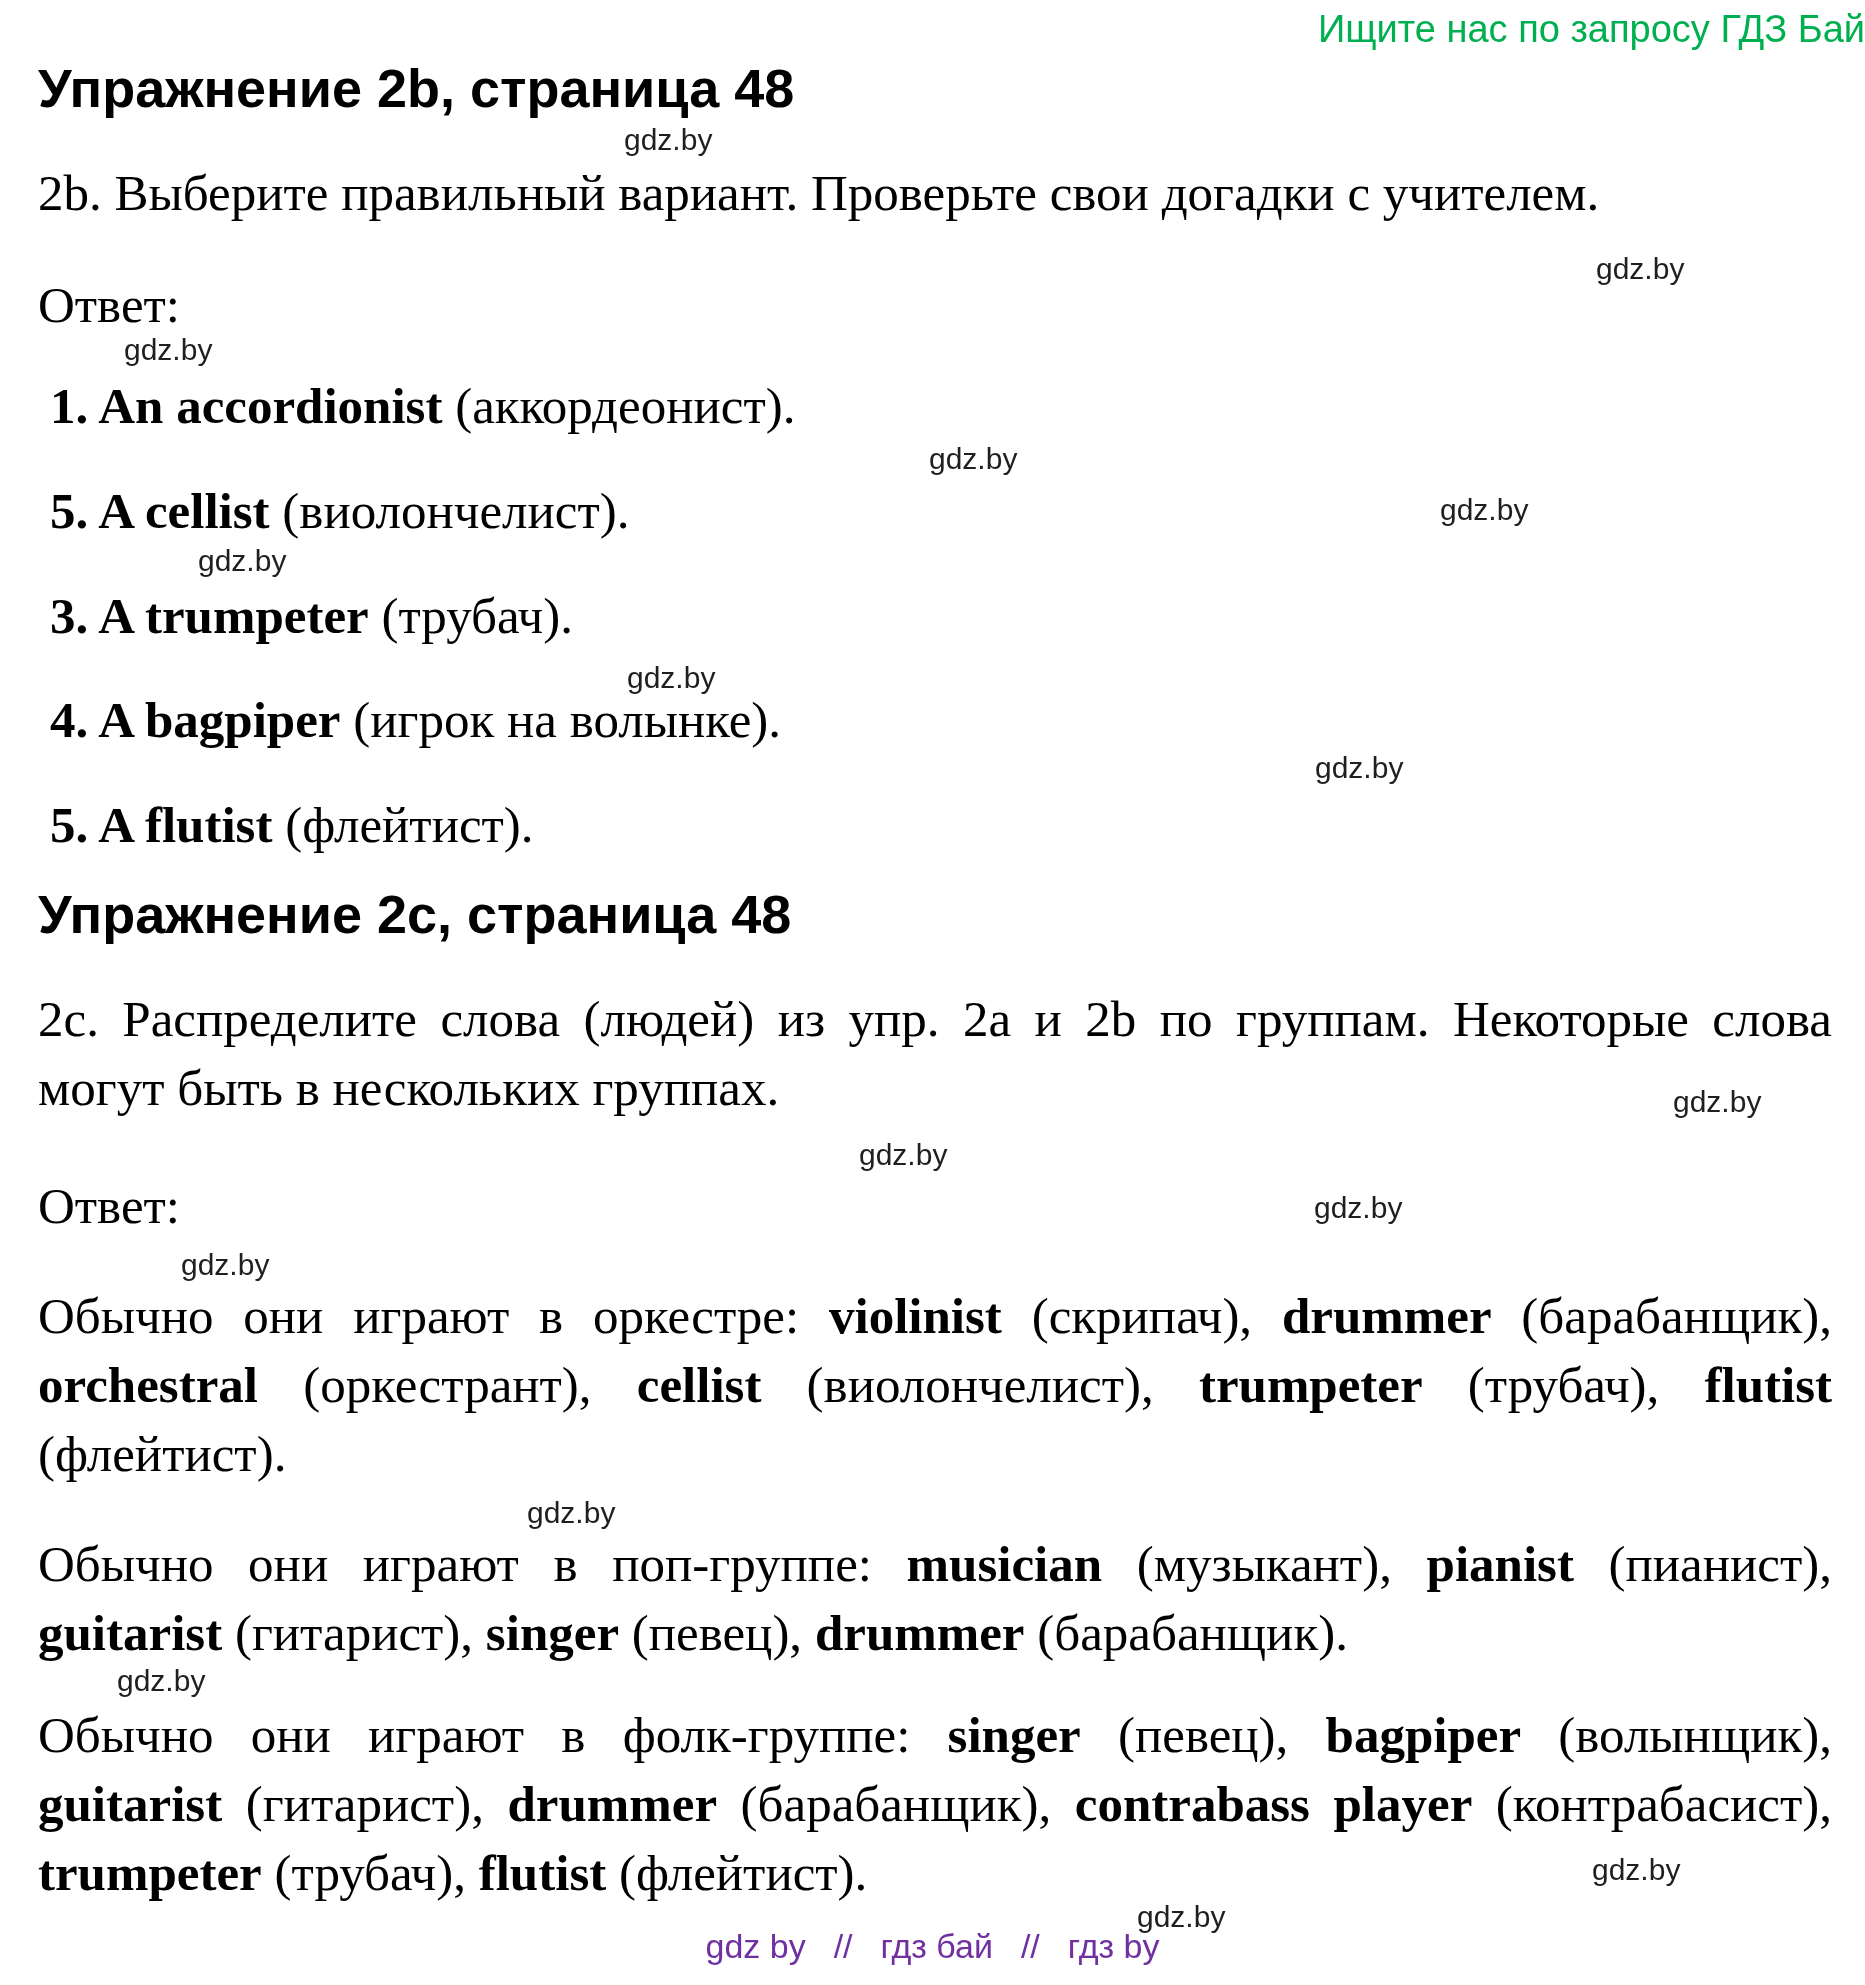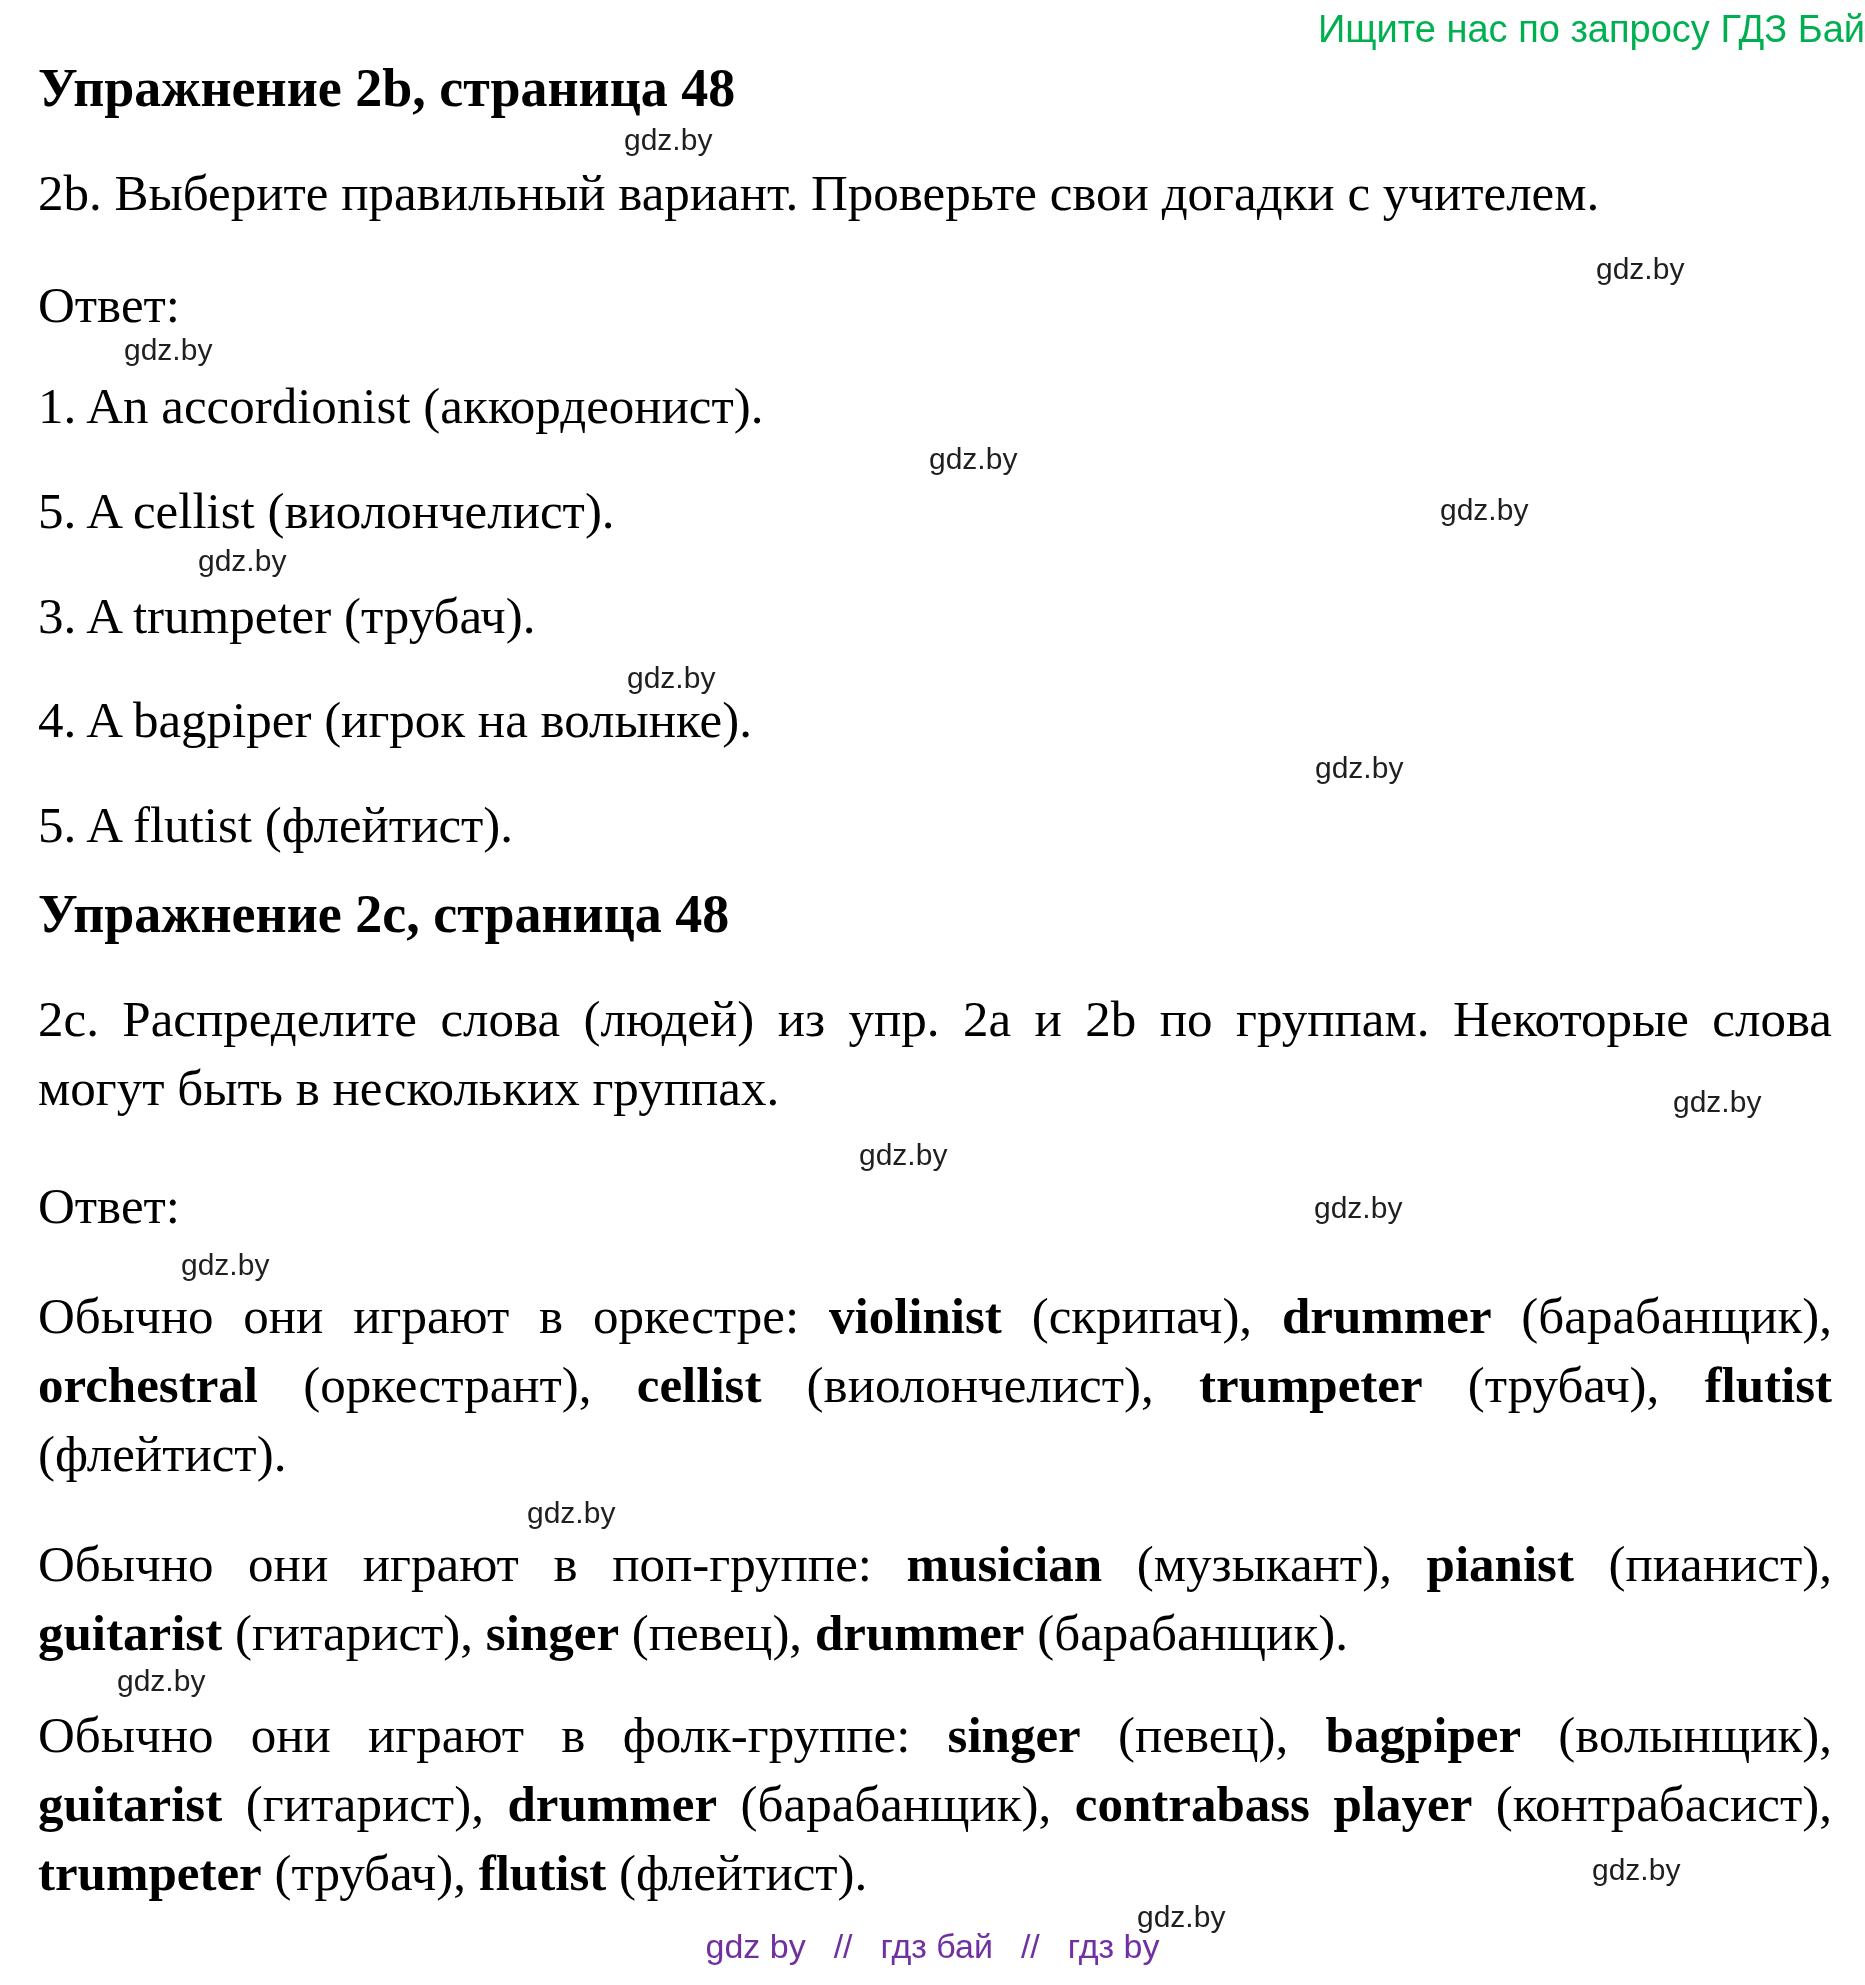--- a/index.html
+++ b/index.html
@@ -18,24 +18,24 @@
     width: 100%;
     text-align: right;
     font-family: "Liberation Sans", sans-serif;
     font-size: 38px;
     color: var(--banner-green, #00b050);
   }
   .abs { position: absolute; left: 38px; }
   .h {
     font-size: 54px;
     font-weight: 700;
-    font-family: Liberation Serif, serif;
+    font-family: Liberation Sans, sans-serif;
   }
   .txt { font-size: 51px; line-height: 61px; text-align: center; }
-  .b { font-weight: 400; }
+  .b { font-weight: 700; margin-left: 12px; }
   .para {
     width: 1794px;
     font-size: 51px;
     line-height: 69px;
     text-align: justify;
   }
   .wm {
     position: absolute;
     font-family: "Liberation Sans", sans-serif;
     font-size: 30px;

